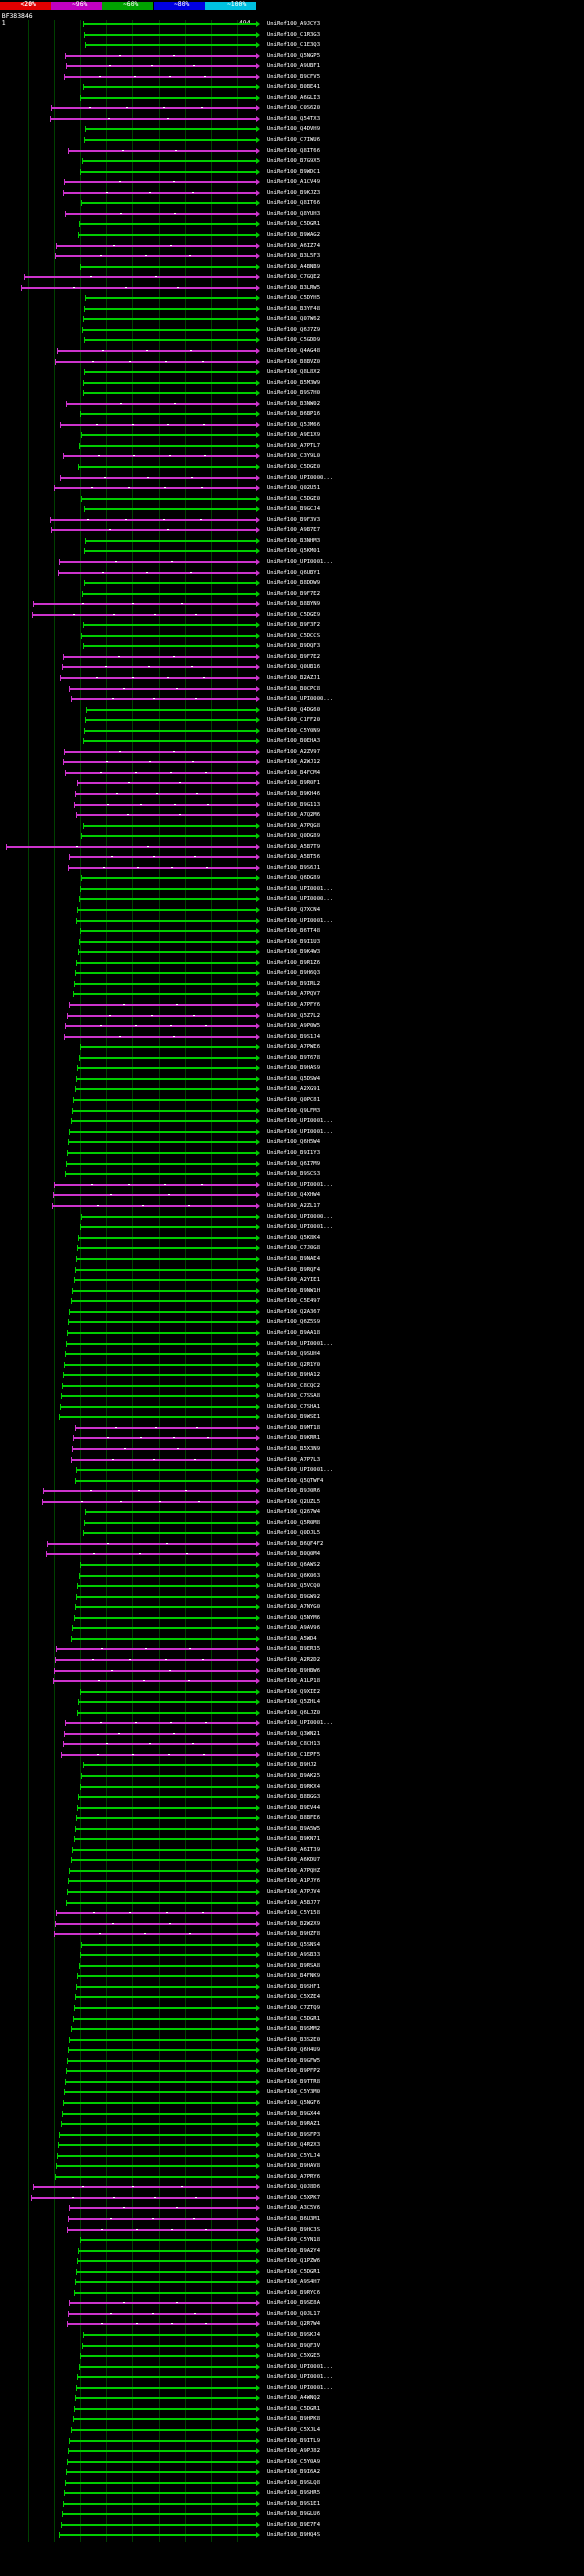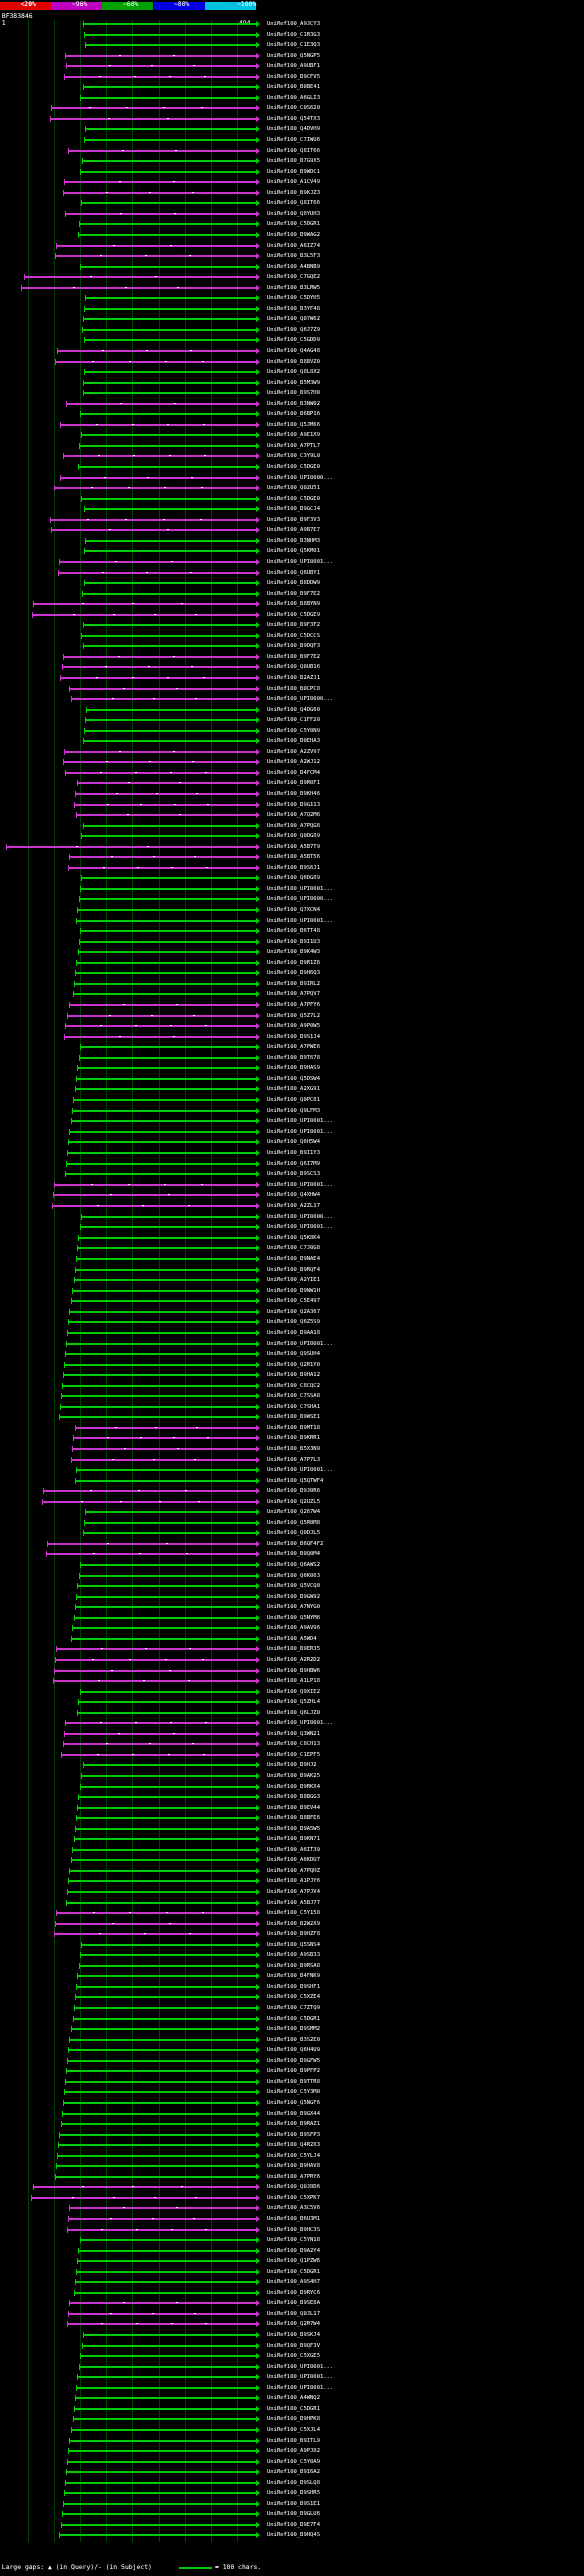--- a/index.html
+++ b/index.html
@@ -61,21 +61,21 @@
       <div class="seg" style="left: 51px; width: 51px; background: rgb(192, 0, 192);"></div>
       <div class="seg" style="left: 102px; width: 51px; background: rgb(0, 160, 0);"></div>
       <div class="seg" style="left: 154px; width: 51px; background: rgb(0, 0, 224);"></div>
       <div class="seg" style="left: 205px; width: 51px; background: rgb(0, 192, 224);"></div>
     </div>
   <div id="scale-labels">
       <span style="left: 20.5px; font-weight: bold;">&lt;20%</span>
       <span style="left: 72px;">~96%</span>
       <span style="left: 123px;">~60%</span>
       <span style="left: 174px;">~80%</span>
-      <span style="left: 237px;">~100%</span>
+      <span style="left: 227px;">~100%</span>
     </div>
 
   <div id="axis">
     <div class="qlab" style="left:1.8px;top:0;">BF383846</div>
     <div class="alab" style="left:1.8px;top:7.3px;">1</div>
     <div class="alab" style="left:239px;top:7.3px;">494</div>
   </div>
 
   <div id="plot">
       <div class="grid" style="left: 27.5px;"></div>
@@ -1741,20 +1741,15 @@
       <div class="lbl" style="top: 2438px;">UniRef100_C5Y0A9</div>
       <div class="lbl" style="top: 2448px;">UniRef100_B9I6A2</div>
       <div class="lbl" style="top: 2459px;">UniRef100_B9SLQ8</div>
       <div class="lbl" style="top: 2469px;">UniRef100_B9SHR5</div>
       <div class="lbl" style="top: 2480px;">UniRef100_B9S1E1</div>
       <div class="lbl" style="top: 2490px;">UniRef100_B9GLU6</div>
       <div class="lbl" style="top: 2501px;">UniRef100_B9E7F4</div>
       <div class="lbl" style="top: 2511px;">UniRef100_B9HQ4S</div>
     </div>
 
-  <div id="footer">
-    <div class="ftxt">Large gaps: ▲ (in Query)/- (in Subject)</div>
-    <div class="fline"></div>
-    <div class="fkey">= 100 chars.</div>
-  </div>
 
 </div>
 
 
 </body></html>

